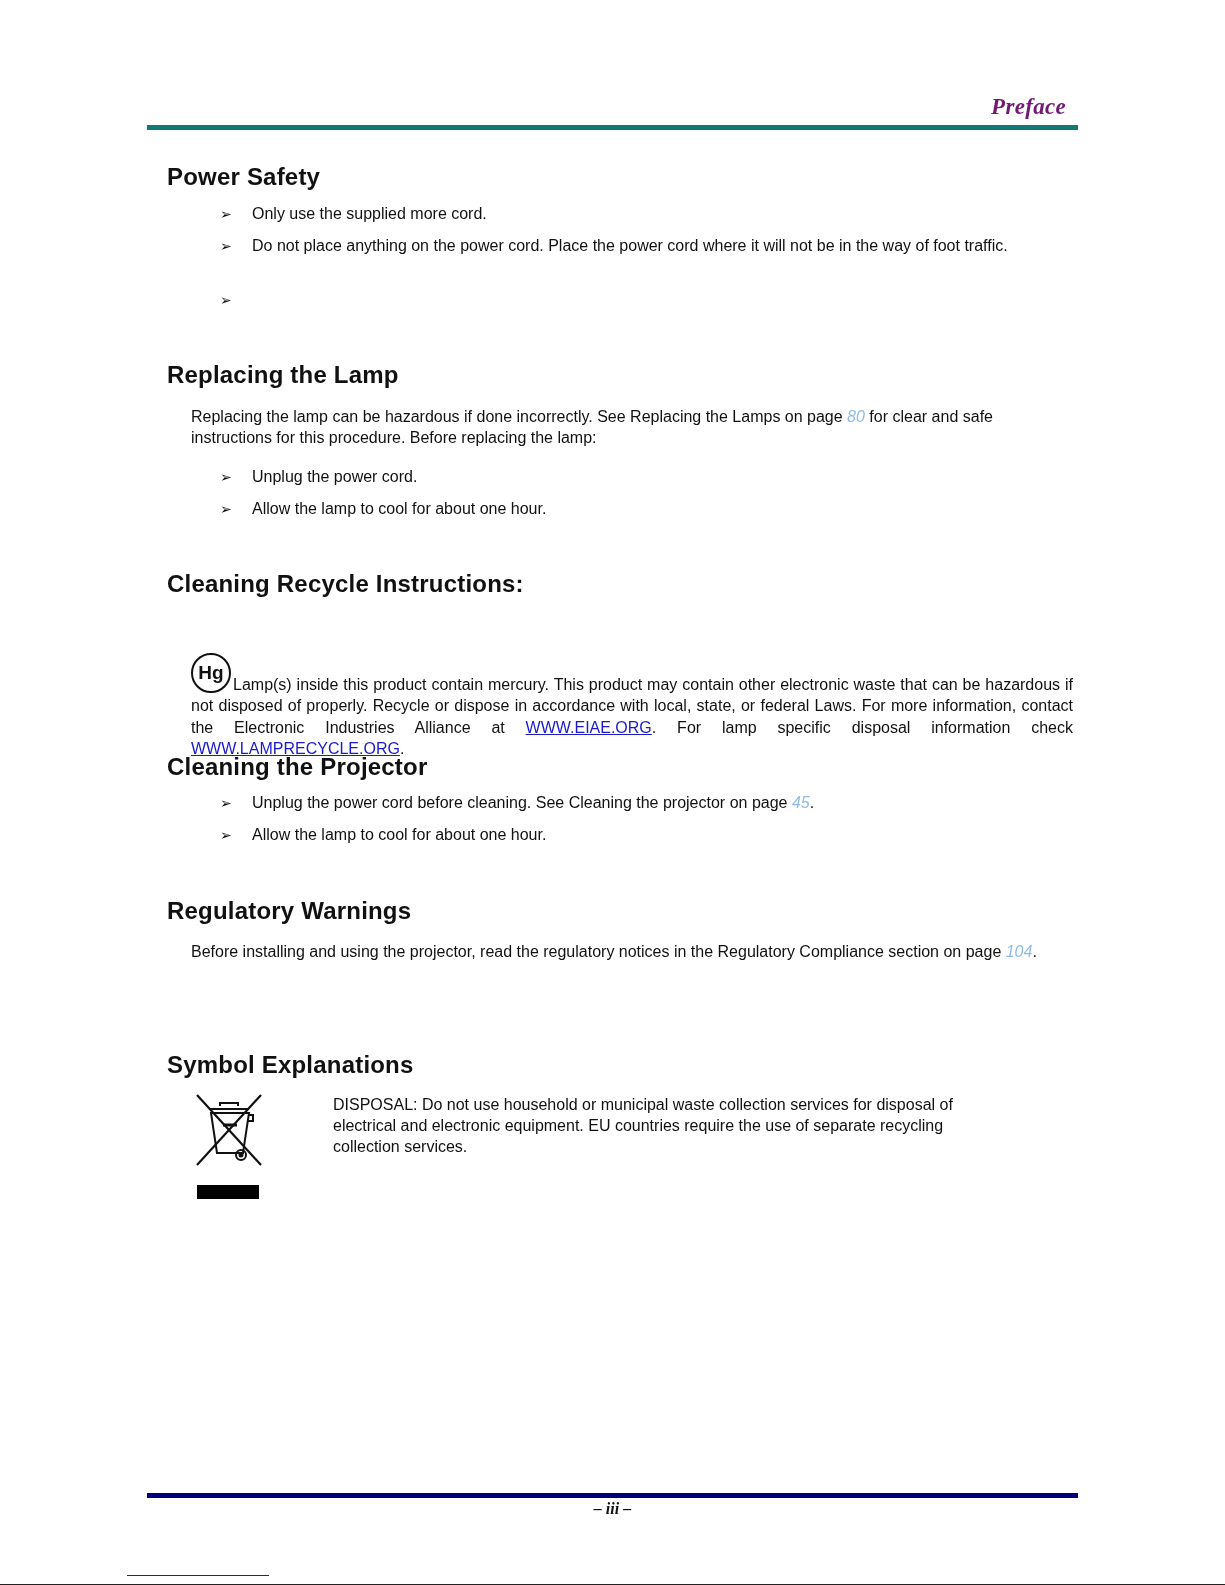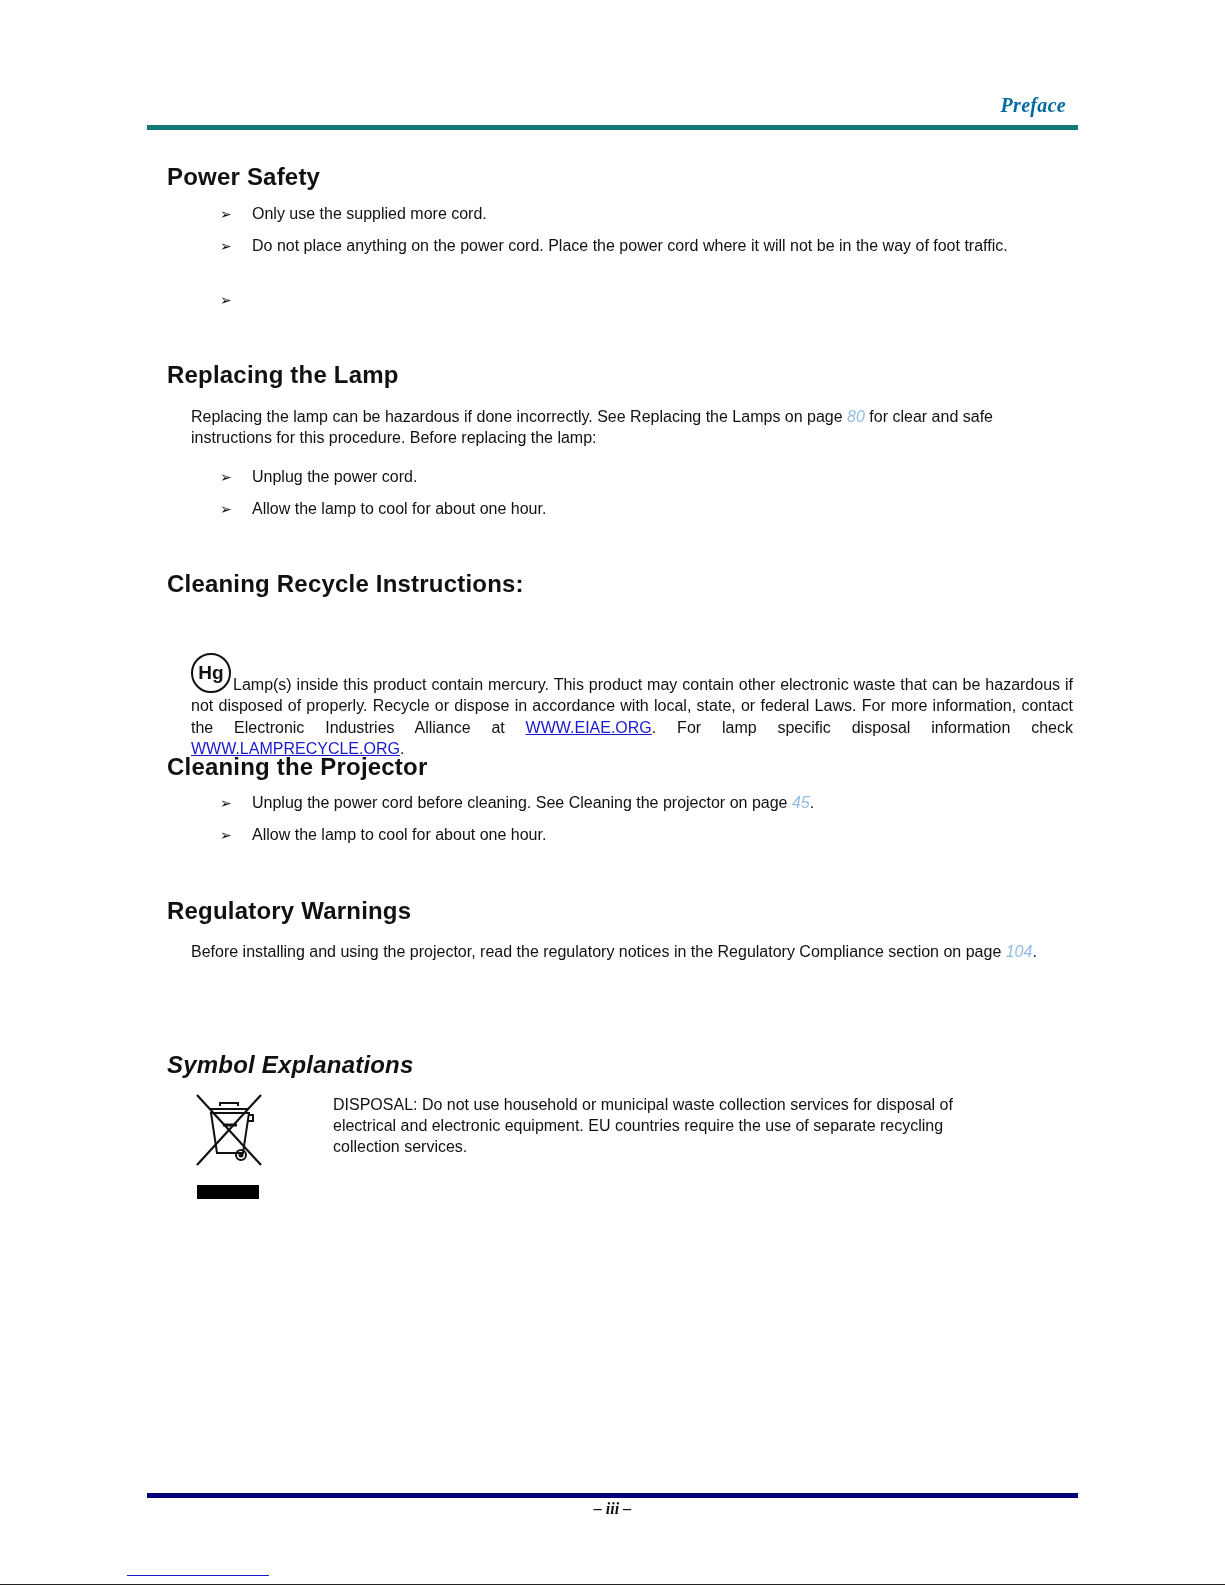--- a/index.html
+++ b/index.html
@@ -1,24 +1,24 @@
 <!DOCTYPE html>
 <html><head>
 <meta charset="utf-8">
 <style>
   html, body { margin: 0; padding: 0; background: #ffffff; }
   body { width: 1225px; height: 1585px; position: relative; overflow: hidden;
          font-family: "Liberation Sans", sans-serif; color: #111; }
   .abs { position: absolute; }
   .header-title { right: 159px; top: 94px; font-family: "Liberation Serif", serif;
-         font-style: italic; font-weight: bold; font-size: 20px; color: #0369a1;
+         font-style: italic; font-weight: bold; font-size: 23px; color: #701a75;
          letter-spacing: 0.3px; }
   .header-rule { left: 147px; top: 125px; width: 931px; height: 5px; background: #137878; }
   .h2 { font-weight: bold; font-size: 24px; color: #111; left: 167px; letter-spacing: 0.2px; }
-  .h2.italic { font-style: italic; }
+  .h2.italic { }
   .bullet-row { left: 220px; font-size: 16px; line-height: 21px; width: 830px; display: flex; }
   .bullet-row .arrow { width: 32px; flex: none; font-size: 14px; color: #111; padding-top: 1px; }
   .para { left: 191px; width: 882px; font-size: 16px; line-height: 21px; }
   .justify { text-align: justify; text-align-last: auto; }
   .xref { color: #8fbce6; font-style: italic; }
   .link { color: #1a1acc; text-decoration: underline; }
   .hg-icon { display: inline-block; width: 40px; height: 40px; border: 2.5px solid #111;
              border-radius: 50%; box-sizing: border-box; font-weight: bold; font-size: 19px;
              text-align: center; line-height: 35px; vertical-align: bottom; margin-right: 2px;
              position: relative; top: -2px; }

